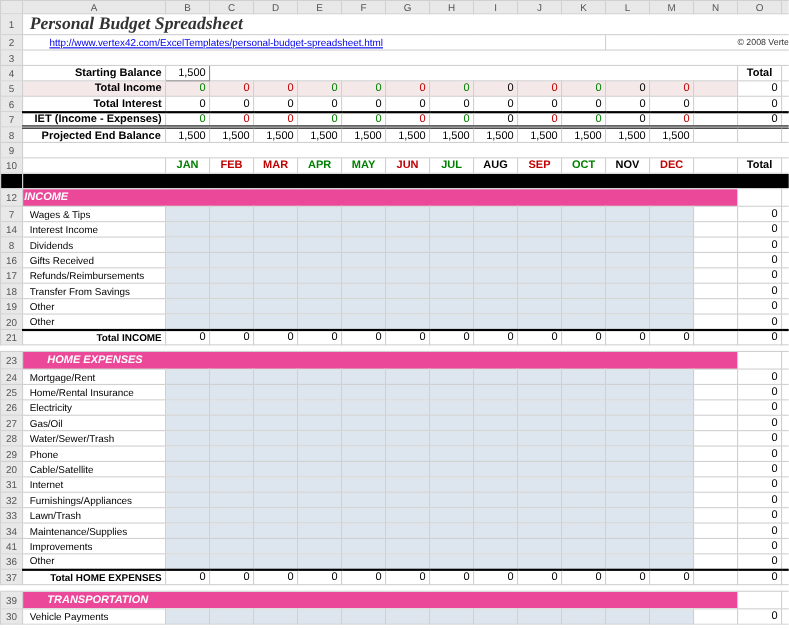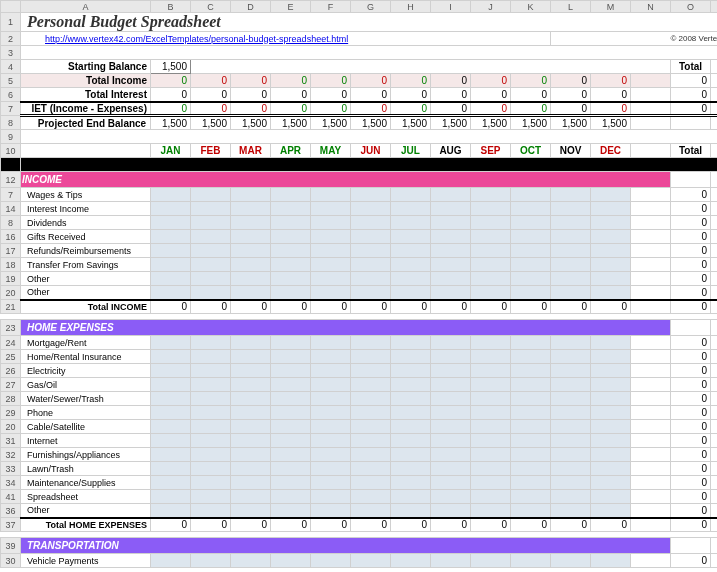--- a/index.html
+++ b/index.html
@@ -12,21 +12,21 @@
 .link { color: #0000ee; text-decoration: underline; font-size: 9px; padding-left: 24px; }
 .copyright { font-size: 8px; text-align: right; color: #333; }
 .bold-right { font-weight: bold; text-align: right; padding-left: 40px; }
 .bold-center { font-weight: bold; text-align: center; }
 .month-green { color: #008000; font-weight: bold; text-align: center; }
 .month-red { color: #c00000; font-weight: bold; text-align: center; }
 .month-black { color: #000; font-weight: bold; text-align: center; }
 .zero { text-align: right; color: #000; }
 .zero-green-row td.val { color: #008000; }
 .band-income { background: #ec4899; color: #fff; font-weight: bold; font-style: italic; padding-left: 1px; height: 16px; }
-.band-expense { background: #8b5cf6; color: #fff; font-weight: bold; font-style: italic; padding-left: 6px; height: 16px; }
+.band-expense { background: #ec4899; color: #fff; font-weight: bold; font-style: italic; padding-left: 22px; height: 16px; }
 .shade-blue { background: #dde6ee; }
 .shade-pink { background: #f5e8e8; }
 .item-label { text-align: left; padding-left: 6px; font-size: 9px; }
 .total-label { font-weight: bold; text-align: right; font-size: 9px; }
 .black-bar { background: #000; height: 3px; padding: 0; }
 .thick-top { border-top: 2px solid #000; }
 .dbl-top { border-top: 3px double #000; }
 .input-box { background: #fff; border: 1px solid #888; text-align: right; }
 .sep-row td { border-left: none; border-right: none; height: 6px; background: #fff; }
 </style>
@@ -612,21 +612,21 @@
         <td class="shade-blue"></td>
         <td class="shade-blue"></td>
         <td class="shade-blue"></td>
         <td class="shade-blue"></td>
         <td></td>
         <td class="zero">0</td>
         <td class="zero">0</td>
       </tr>
       <tr>
         <td class="row-head">41</td>
-        <td class="item-label">Spreadsheet</td>
+        <td class="item-label">Improvements</td>
         <td class="shade-blue"></td>
         <td class="shade-blue"></td>
         <td class="shade-blue"></td>
         <td class="shade-blue"></td>
         <td class="shade-blue"></td>
         <td class="shade-blue"></td>
         <td class="shade-blue"></td>
         <td class="shade-blue"></td>
         <td class="shade-blue"></td>
         <td class="shade-blue"></td>

